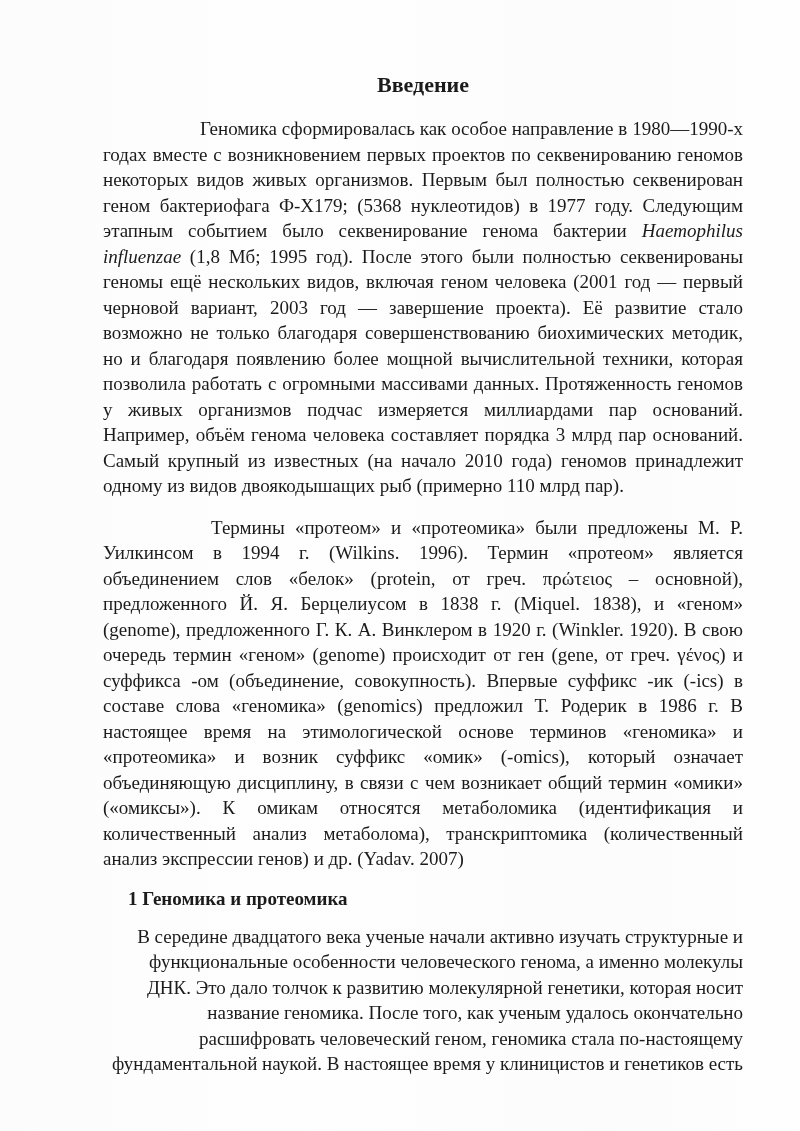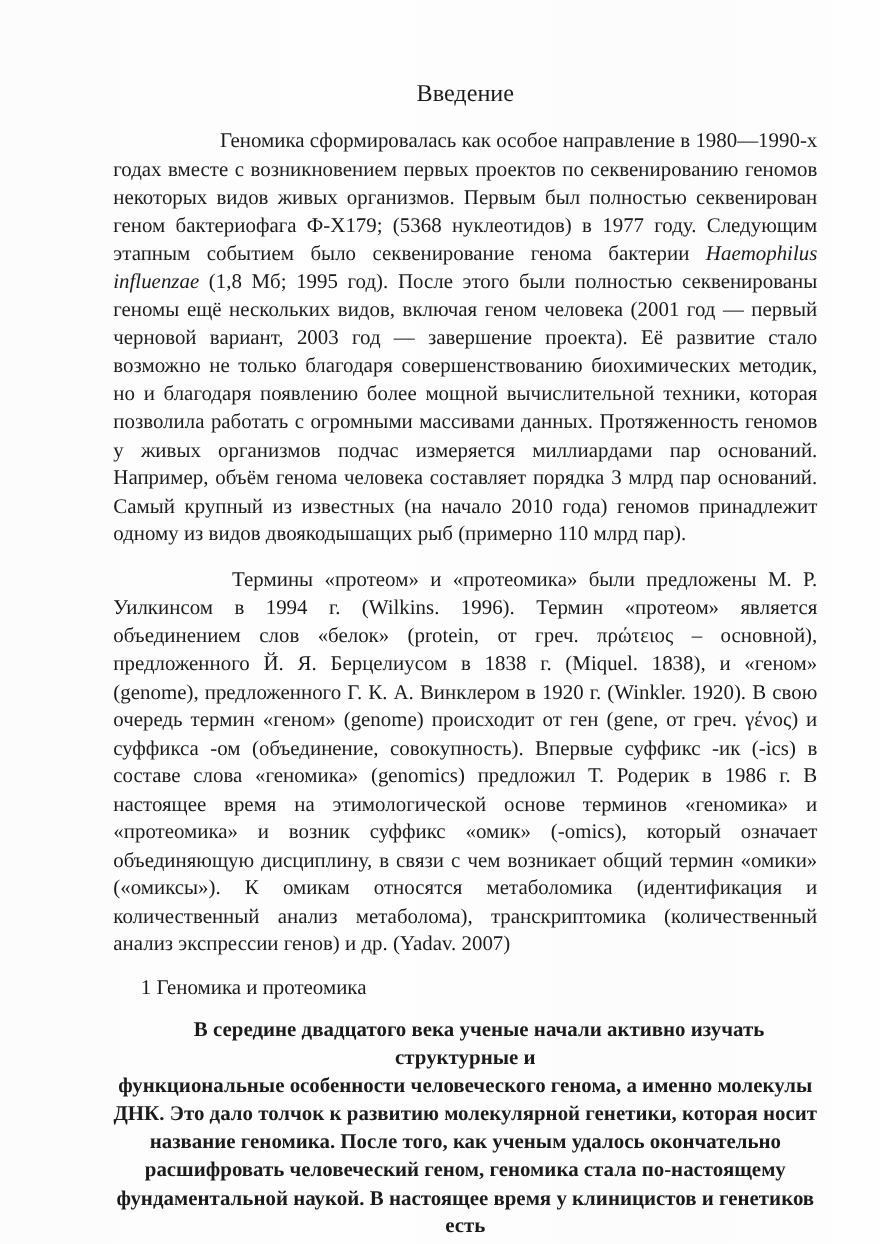--- a/index.html
+++ b/index.html
@@ -22,42 +22,41 @@
     font-family: "Liberation Serif", "DejaVu Serif", serif;
     color: #1b1b1b;
     font-size: 19px;
     line-height: 25.5px;
   }
   .doc-title {
     text-align: center;
     font-size: 22px;
     line-height: 30px;
     margin: 0 0 12px 0;
-    font-weight: normal;
+    font-weight: bold;
   }
   p.body-par {
     margin: 16px 0 12px 0;
     text-align: justify;
   }
   p.par-1 { text-indent: 97px; }
   p.par-2 { text-indent: 108px; }
   .species { font-style: italic; }
   .section-heading {
     margin: 14px 0 12px 0;
     padding-left: 25px;
     font-size: 19px;
     line-height: 26px;
-    font-weight: normal;
+    font-weight: bold;
   }
   p.par-3 {
     margin: 0;
-    text-align: center;
+    text-align: right;
     text-indent: 25px;
     white-space: pre-line;
-    font-weight: bold;
   }
 </style>
 </head>
 <body>
 
 <div class="page">
 
   <h1 class="doc-title">Введение</h1>
 
   <p class="body-par par-1"><span>Геномика сформировалась как особое направление в 1980—1990-х годах вместе с возникновением первых проектов по секвенированию геномов некоторых видов живых организмов. Первым был полностью секвенирован геном бактериофага Ф-Х179; (5368 нуклеотидов) в 1977 году. Следующим этапным событием было секвенирование генома бактерии </span><span class="species">Haemophilus influenzae</span><span> (1,8 Мб; 1995 год). После этого были полностью секвенированы геномы ещё нескольких видов, включая геном человека (2001 год — первый черновой вариант, 2003 год — завершение проекта). Её развитие стало возможно не только благодаря совершенствованию биохимических методик, но и благодаря появлению более мощной вычислительной техники, которая позволила работать с огромными массивами данных. Протяженность геномов у живых организмов подчас измеряется миллиардами пар оснований. Например, объём генома человека составляет порядка 3 млрд пар оснований. Самый крупный из известных (на начало 2010 года) геномов принадлежит одному из видов двоякодышащих рыб (примерно 110 млрд пар).</span></p>

